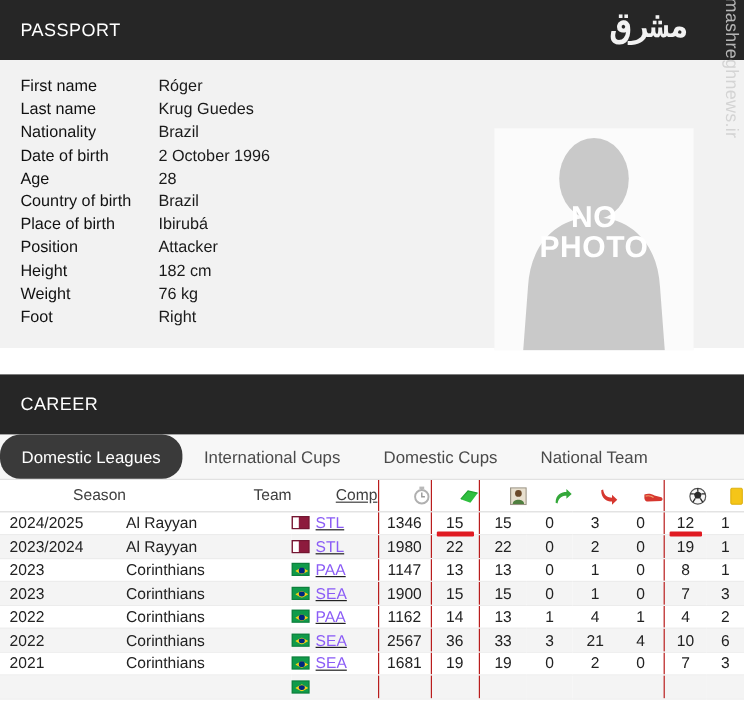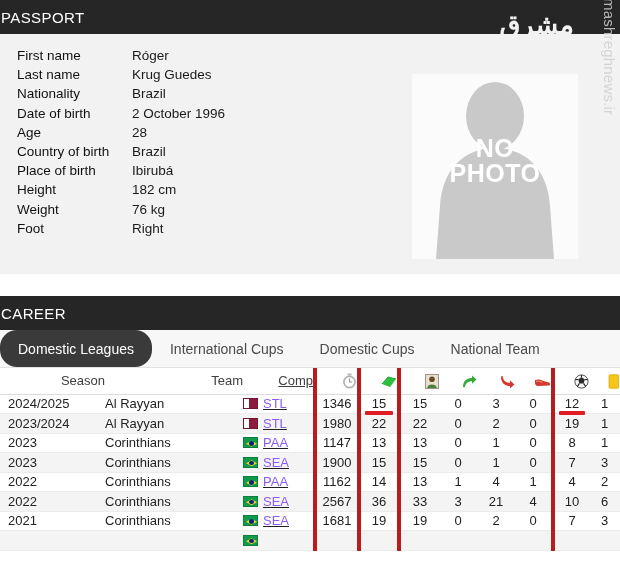--- a/index.html
+++ b/index.html
@@ -8,41 +8,41 @@
     width:620px; height:584px;
     background:#ffffff;
     font-family:"Liberation Sans", sans-serif;
     overflow:hidden;
   }
   .page{ position:relative; width:620px; height:584px; background:#fff; }
 
   
   .section-header{
     position:relative;
-    height:34px;
+    height:50px;
     background:#262626;
     display:flex;
     align-items:center;
-    padding-left:1px;
+    padding-left:17px;
     overflow:hidden;
   }
   .section-header .title{
     color:#ffffff;
     font-size:15px;
     letter-spacing:.4px;
   }
   .watermark-logo{
     position:absolute;
     right:46px;
     top:4px;
     color:#f2f2f2;
     font-size:27px;
     line-height:42px;
     direction:rtl;
-    font-family:Liberation Sans, sans-serif;
+    font-family:Liberation Mono, monospace;
     font-weight:bold;
   }
   .watermark-url{
     position:absolute;
     right:2px;
     top:-2px;
     width:22px;
     height:150px;
     color:#cfcfcf;
     font-size:15px;
@@ -76,21 +76,21 @@
   }
   .fact-value{
     color:#1a1a1a;
     white-space:nowrap;
   }
 
   
   .photo-box{
     position:absolute;
     left:412px;
-    top:40px;
+    top:57px;
     width:166px;
     height:185px;
     background:#fbfbfb;
     overflow:hidden;
   }
   .silhouette{
     position:absolute;
     left:0; top:0; width:100%; height:100%;
   }
   .no-photo-text{
@@ -163,21 +163,21 @@
   }
   tbody tr:nth-child(even){ background:#f4f4f4; }
   tbody tr:nth-child(odd){ background:#ffffff; }
 
   .c-season{ width:105px; padding-left:8px; color:#1b1b1b; }
   .c-team{ width:138px; color:#555; }
   .c-comp{ width:70px;text-decoration:underline; }
   .c-num{ width:38px; text-align:center; color:#1b1b1b; }
   .c-min{ width:44px; text-align:center; }
 
-  .sep-left{ border-left:4px solid #b91c1c; }
+  .sep-left{ border-left:1px solid #b91c1c; }
 
   .comp-cell{
     display:flex;
     align-items:center;
     gap:5px;
   }
   .flag{
     width:15px; height:11px;
     display:inline-block;
     flex:0 0 15px;
@@ -264,20 +264,24 @@
         <span class="fact-label">Age</span>
         <span class="fact-value">28</span>
       </div>
       <div class="fact-row">
         <span class="fact-label">Country of birth</span>
         <span class="fact-value">Brazil</span>
       </div>
       <div class="fact-row">
         <span class="fact-label">Place of birth</span>
         <span class="fact-value">Ibirubá</span>
+      </div>
+      <div class="fact-row">
+        <span class="fact-label">Position</span>
+        <span class="fact-value">Attacker</span>
       </div>
       <div class="fact-row">
         <span class="fact-label">Height</span>
         <span class="fact-value">182 cm</span>
       </div>
       <div class="fact-row">
         <span class="fact-label">Weight</span>
         <span class="fact-value">76 kg</span>
       </div>
       <div class="fact-row">

